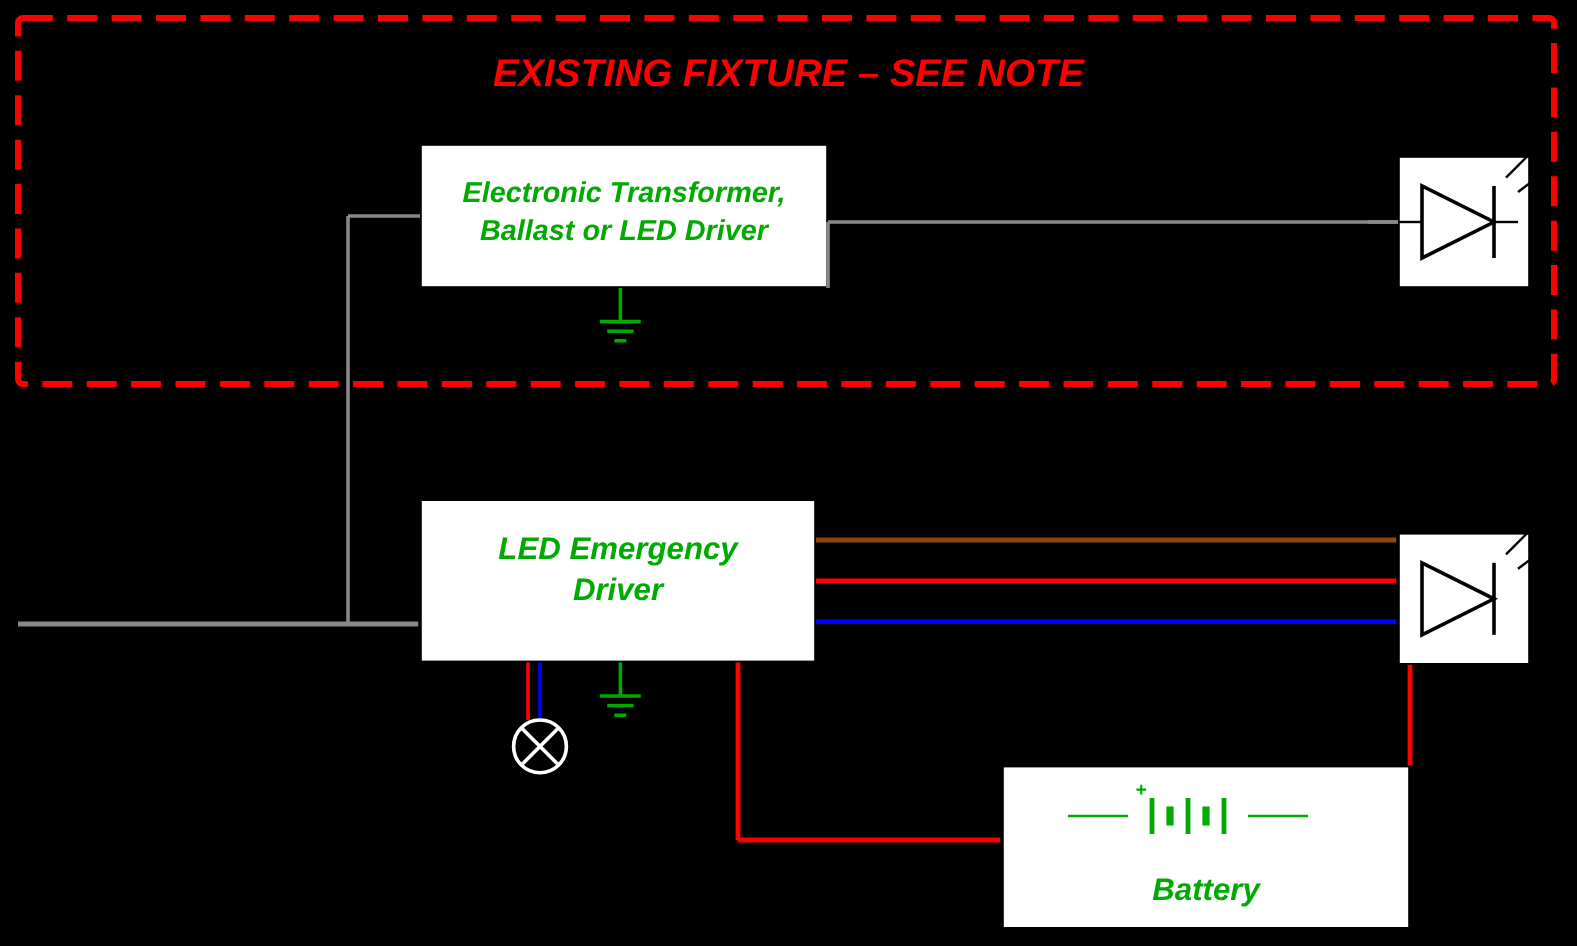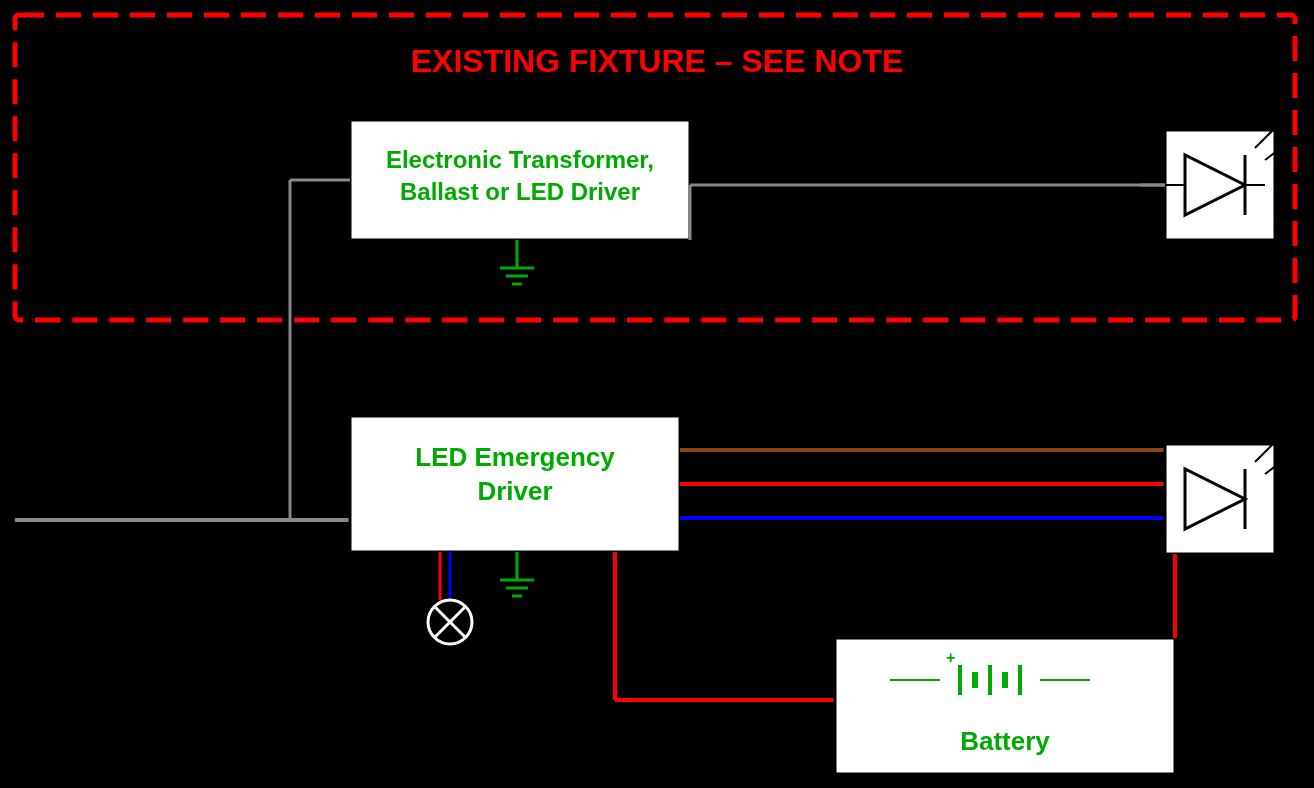--- a/index.html
+++ b/index.html
@@ -9,20 +9,21 @@
       height: 788px;
       overflow: hidden;
       position: relative;
       font-family: Arial, sans-serif;
     }
     #diagram {
       position: absolute;
       top: 0; left: 0;
       width: 1314px;
       height: 788px;
+      font-style: italic;
     }
     svg {
       width: 100%;
       height: 100%;
     }
   </style>
 </head>
 <body>
 
 <div id="diagram">

